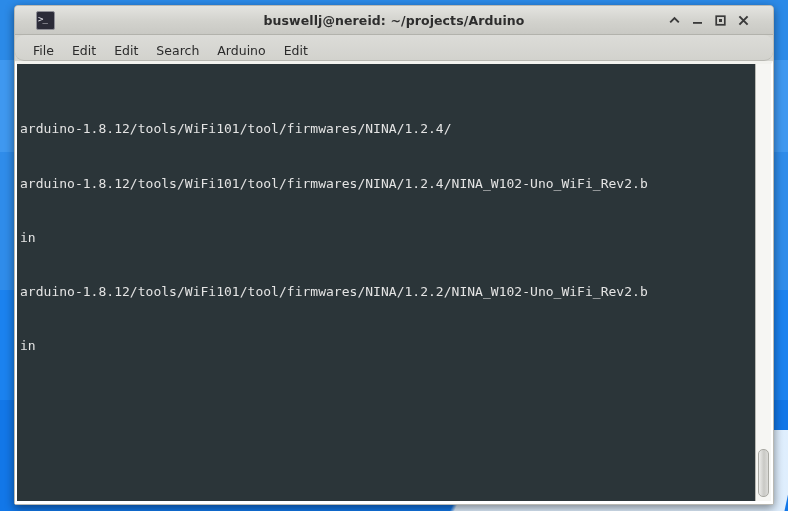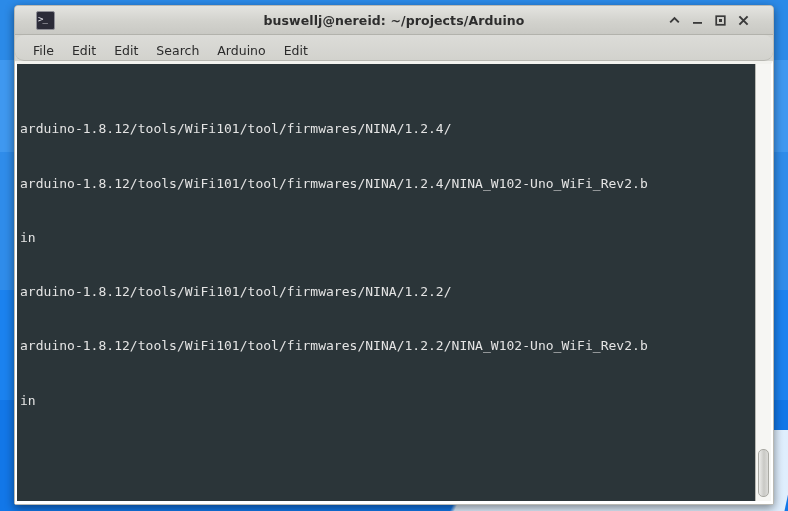--- a/index.html
+++ b/index.html
@@ -242,21 +242,20 @@
       <div class="menu-item">Arduino</div>
       <div class="menu-item">Edit</div>
     </div>
 
     <div id="terminal-area">
       <div id="screen">
 
         <div class="line">arduino-1.8.12/tools/WiFi101/tool/firmwares/NINA/1.2.4/</div>
         <div class="line">arduino-1.8.12/tools/WiFi101/tool/firmwares/NINA/1.2.4/NINA_W102-Uno_WiFi_Rev2.b</div>
         <div class="line">in</div>
-        <div class="line">arduino-1.8.12/tools/WiFi101/tool/firmwares/NINA/1.2.2/</div>
         <div class="line">arduino-1.8.12/tools/WiFi101/tool/firmwares/NINA/1.2.2/NINA_W102-Uno_WiFi_Rev2.b</div>
         <div class="line">in</div>
         
         
         
         
         
         
         
         

